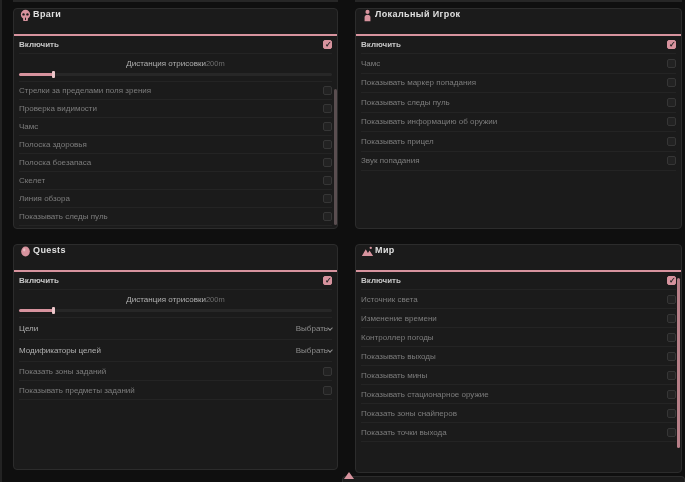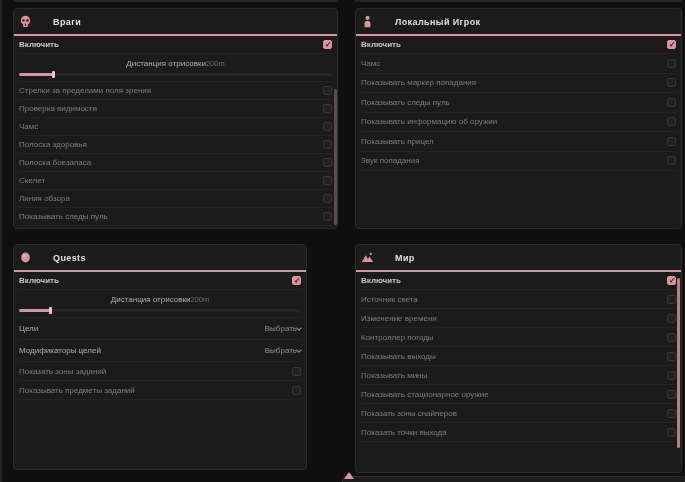--- a/index.html
+++ b/index.html
@@ -8,24 +8,24 @@
   body{ background:#0f0f0f; font-family:"Liberation Sans", sans-serif; position:relative; }
 
   .edge-left{ position:absolute; left:0; top:0; width:2px; height:482px; background:#232323; }
   .edge-top{ position:absolute; top:0; height:2px; background:#262626; }
   #edge-top-l{ left:13px; width:325px; }
   #edge-top-r{ left:355px; width:327px; }
 
   .panel{ position:absolute; background:#1b1b1b; border:1px solid #2c2c2c; border-radius:4px; overflow:hidden; }
   #p-enemies{ left:13px; top:8px;  width:325px; height:221px; }
   #p-local  { left:355px; top:8px;  width:327px; height:221px; }
-  #p-quests { left:13px; top:244px; width:294px; height:226px; }
+  #p-quests { left:13px; top:244px; width:325px; height:226px; }
   #p-world  { left:355px; top:244px; width:327px; height:229px; }
 
-  .hdr{ height:27px; display:flex; align-items:center; gap:21px; padding:0 6px 0 5px;
+  .hdr{ height:27px; display:flex; align-items:flex-start; gap:1px; padding:0 6px 0 5px;
         border-bottom:2px solid var(--accent); }
   .hicon{ width:13px; height:13px; flex:none; display:flex; align-items:center; justify-content:center; }
   .hicon svg{ width:13px; height:13px; display:block; }
   .htitle{ font-size:9px; font-weight:bold; color:#e0e0e0; letter-spacing:.4px; }
 
   .pbody{ padding:0 5px; }
   .row{ display:flex; align-items:center; justify-content:space-between;
         border-bottom:1px solid #242424; height:18px; }
   #p-local .row{ height:19.5px; }
   #p-world .row{ height:19px; }

